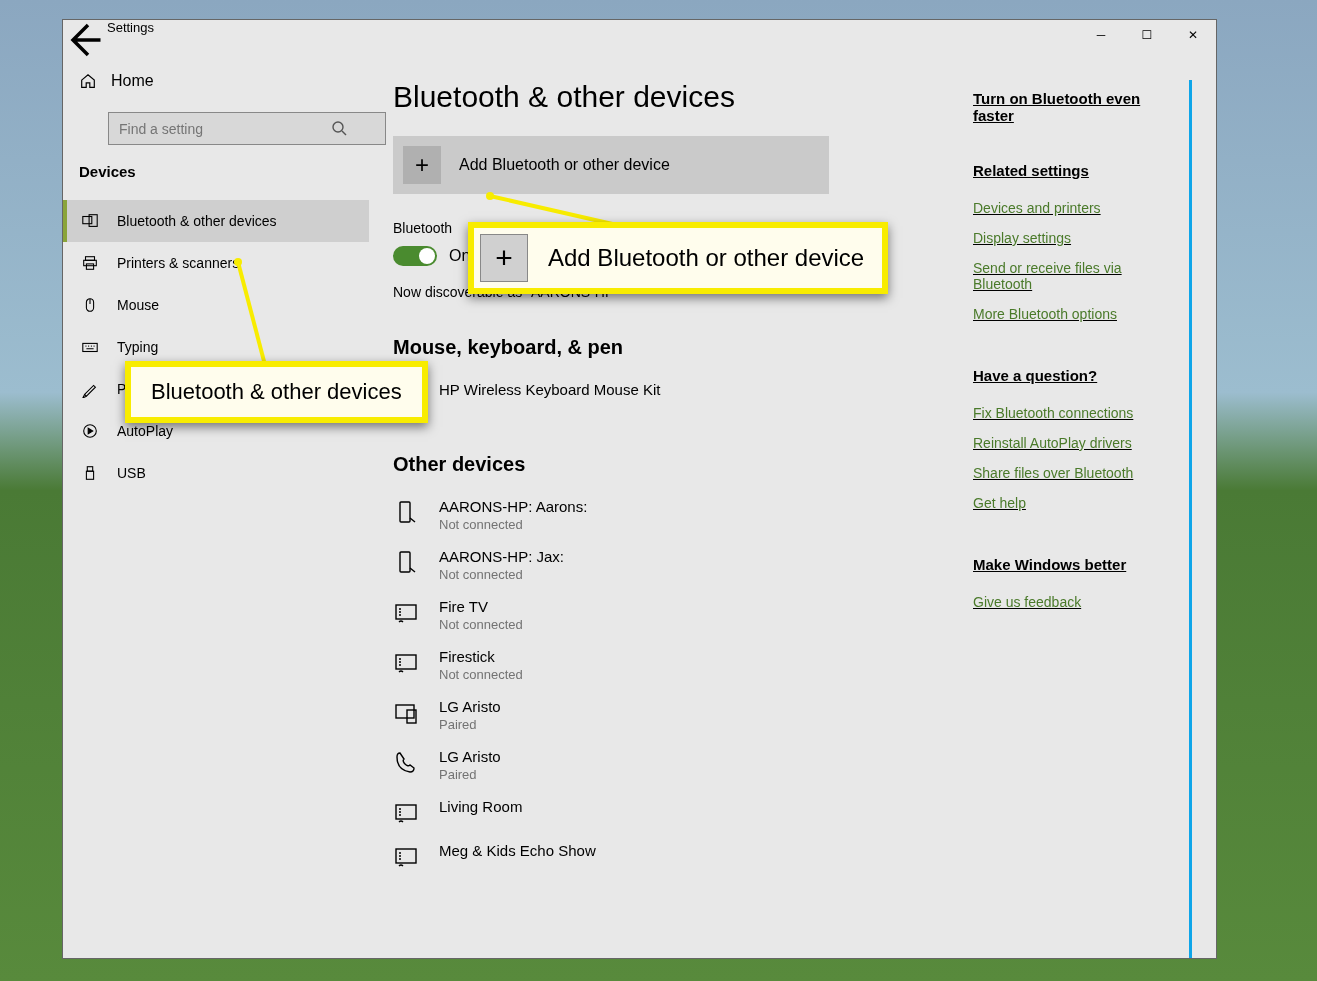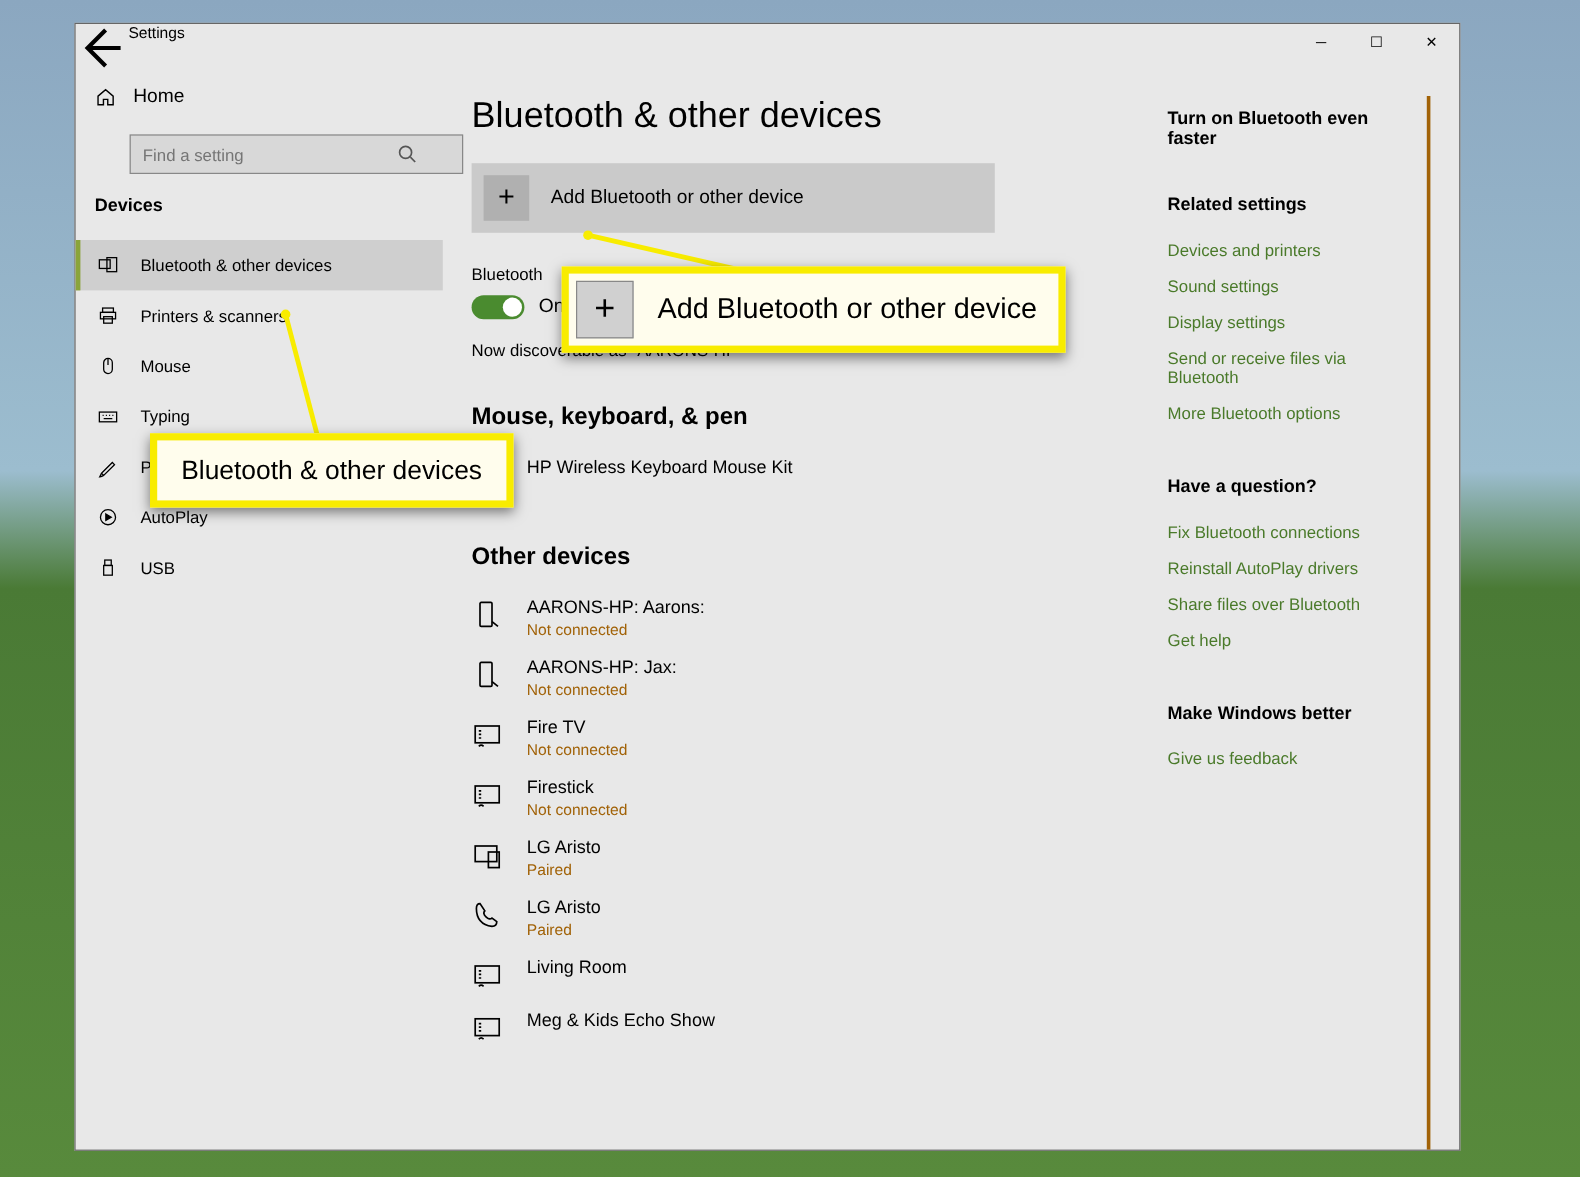--- a/index.html
+++ b/index.html
@@ -27,37 +27,37 @@
 }
 .search .sicn { position:absolute; right:8px; top:8px; }
 .devices-h { font-weight:600; padding: 0 16px 20px 16px; font-size:15px; }
 .nav-item { display:flex; align-items:center; gap:18px; padding: 12px 16px 12px 18px; cursor:pointer; font-size:14px; position:relative; }
 .nav-item svg { width:18px; height:18px; flex-shrink:0; }
 .nav-item.active { background:#cfcfcf; }
 .nav-item.active::before { content:''; position:absolute; left:0; top:0; bottom:0; width:4px; background:#8aa43a; }
 
 .main { flex:1; padding: 18px 24px 0 24px; position:relative; display:flex; }
 .content { width: 570px; }
-.rightcol { flex:1; padding-left: 10px; padding-right:6px; border-right:3px solid #a16207; }
+.rightcol { flex:1; padding-left: 10px; padding-right:6px; border-right:3px solid #0ea5e9;text-decoration:underline; }
 h1 { font-size: 30px; font-weight:500; margin-bottom: 22px; }
 .add-btn {
   background:#cacaca; width: 436px; height:58px; display:flex; align-items:center;
   gap:18px; padding-left:10px; cursor:pointer;
 }
 .plus-box { width:38px; height:38px; background:#b0b0b0; display:flex; align-items:center; justify-content:center; font-size:24px; font-weight:300; }
 .section-label { font-size:14px; margin-top:26px; }
 .toggle-row { display:flex; align-items:center; gap:12px; margin-top:10px; }
 .toggle { width:44px; height:20px; background:#4a8b2f; border-radius:10px; position:relative; cursor:pointer; }
 .toggle::after { content:''; position:absolute; right:2px; top:2px; width:16px; height:16px; border-radius:50%; background:#fff; }
 .discover { margin-top:18px; font-size:14px; }
 h3 { font-size:20px; font-weight:700; margin-top:36px; margin-bottom:14px; }
 .dev-row { display:flex; gap:20px; padding:8px 0; align-items:flex-start; }
 .dev-row svg { width:26px; height:26px; flex-shrink:0; margin-top:2px; }
 .dev-name { font-size:15px; }
-.dev-status { font-size:13px; color:#a16207; margin-top:2px; }
+.dev-status { font-size:13px; color:#737373; margin-top:2px; }
 
 .r-section-h { font-weight:600; font-size:15px; margin-top:38px; margin-bottom:14px; }
 .r-section-h:first-child { margin-top:10px; }
 .r-text { font-size:14px; color:#333; line-height:1.5; }
 .r-link { display:block; font-size:14px; color:#4a7a2a; cursor:pointer; padding:7px 0; }
 
 
 .callout {
   position:absolute; background:#fffded; border:6px solid #f8ec00;
   box-shadow:0 4px 10px rgba(0,0,0,0.5); display:flex; align-items:center;
@@ -262,21 +262,20 @@
             </div>
           </div>
       </div>
 
       <div class="rightcol">
         <div class="r-section-h">Turn on Bluetooth even faster</div>
 
         <div class="r-section-h">Related settings</div>
         <div id="rel-links">
             <a class="r-link">Devices and printers</a>
-            <a class="r-link">Sound settings</a>
             <a class="r-link">Display settings</a>
             <a class="r-link">Send or receive files via Bluetooth</a>
             <a class="r-link">More Bluetooth options</a>
           </div>
 
         <div class="r-section-h">Have a question?</div>
         <div id="q-links">
             <a class="r-link">Fix Bluetooth connections</a>
             <a class="r-link">Reinstall AutoPlay drivers</a>
             <a class="r-link">Share files over Bluetooth</a>

